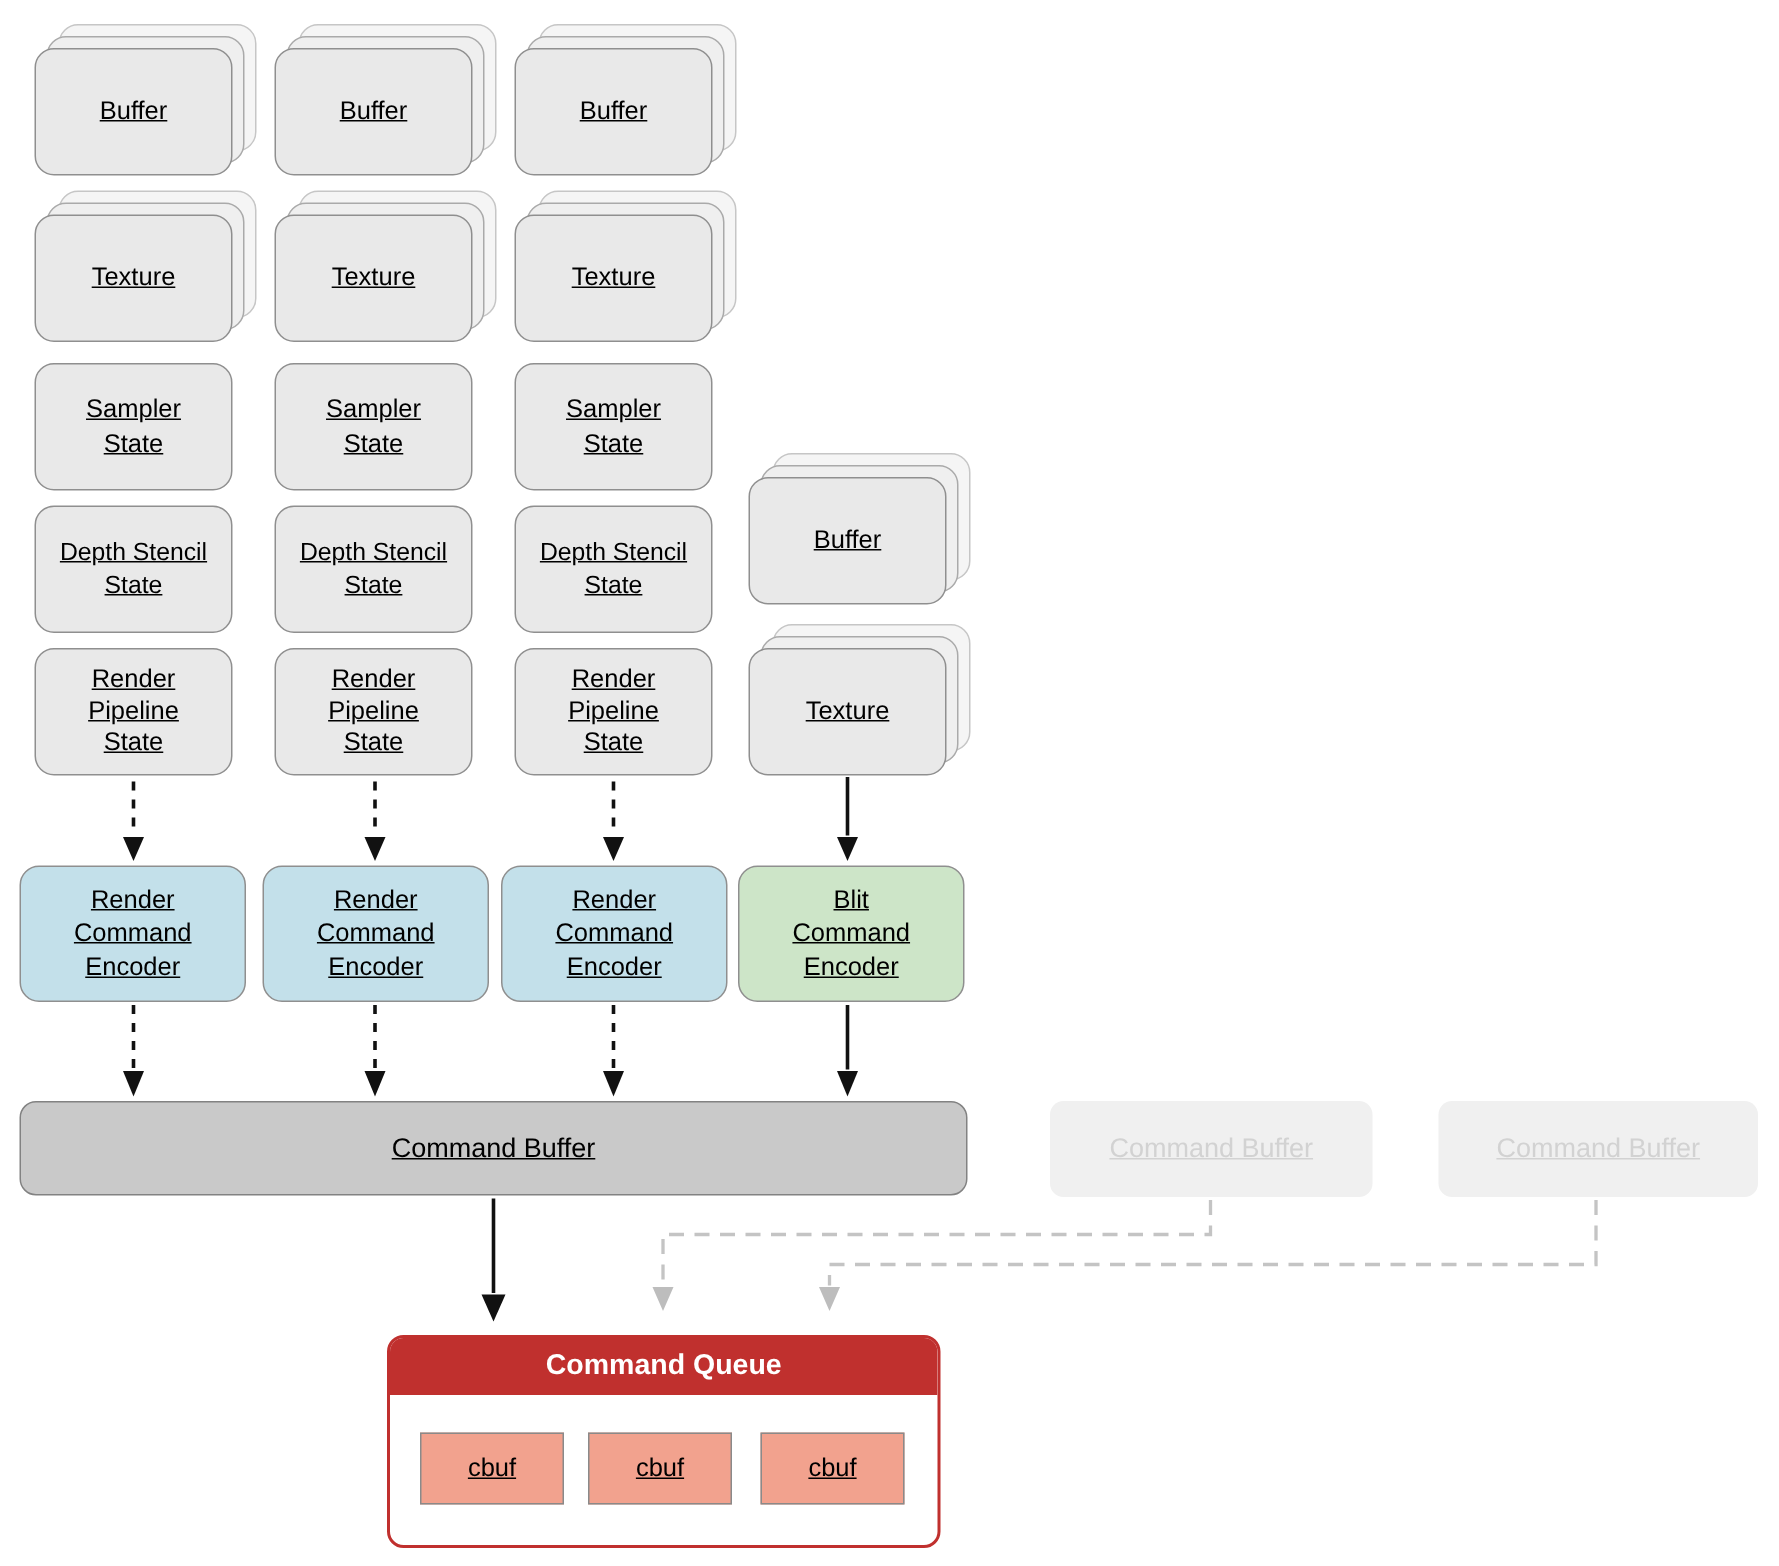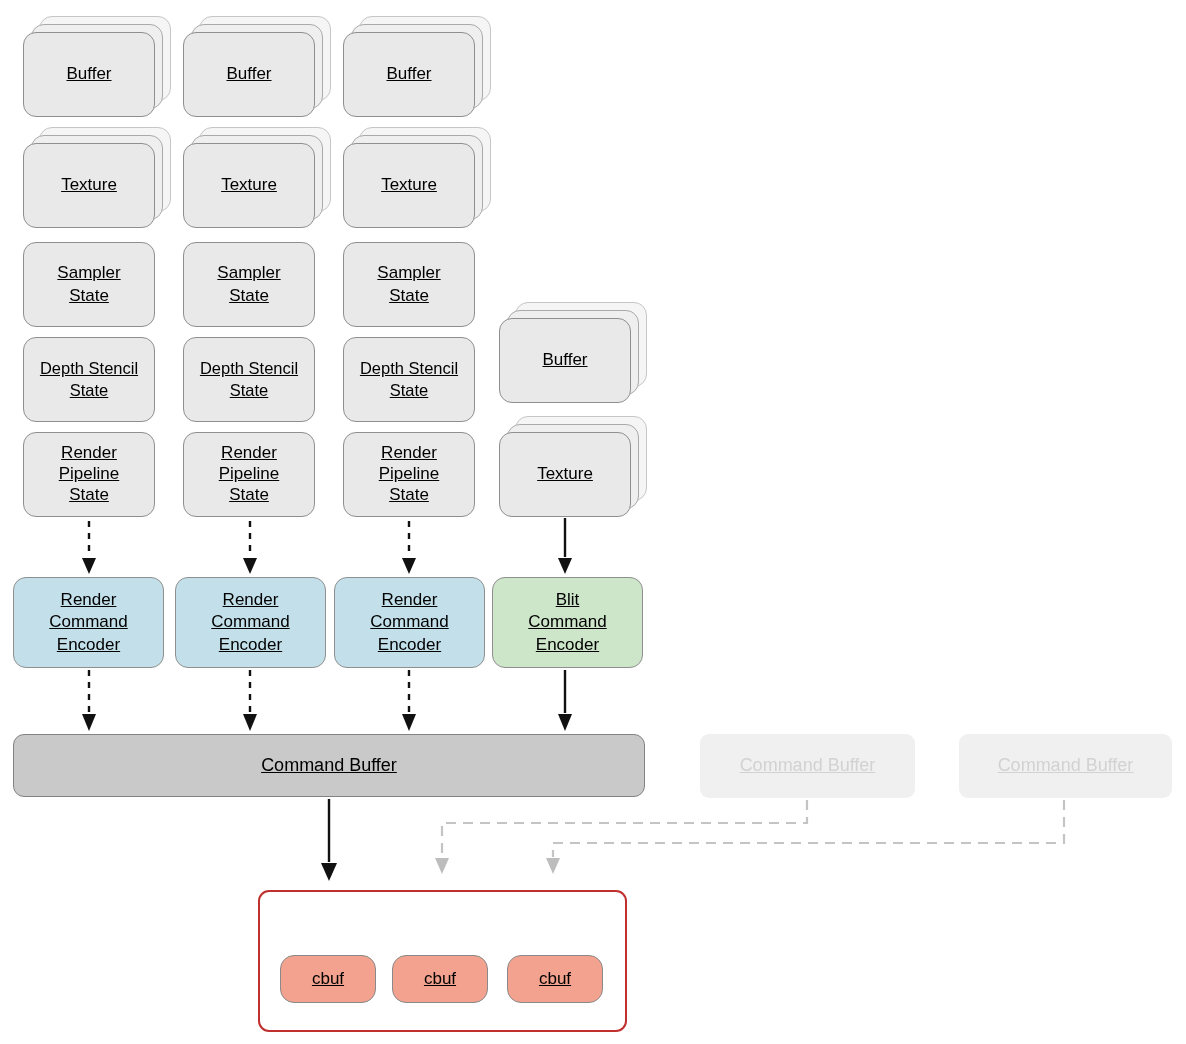--- a/index.html
+++ b/index.html
@@ -83,21 +83,21 @@
     display: flex;
     align-items: center;
     justify-content: center;
     color: #ffffff;
     font-weight: bold;
     font-size: 19px;
   }
   .cbuf {
     background: #f2a28e;
     border-color: #8a8a8a;
-    border-radius: 14px;
+    border-radius: 0;
   }
 
   
   svg.arrows { position: absolute; left: 0; top: 0; pointer-events: none; }
   .arrow-line       { stroke: #111111; stroke-width: 2.4px; fill: none; }
   .arrow-line.dash  { stroke-dasharray: 6 6; }
   .arrow-head       { fill: #111111; stroke: none; }
   .gray-line        { stroke: #c4c4c4; stroke-width: 2.2px; fill: none; stroke-dasharray: 10 7; }
   .gray-head        { fill: #bdbdbd; stroke: none; }
 </style>
@@ -233,20 +233,23 @@
     </div>
 
   <div class="node faded" style="left:700px; top:734px; width:215px; height:64px;">
       <span class="lbl">Command Buffer</span>
     </div>
   <div class="node faded" style="left:959px; top:734px; width:213px; height:64px;">
       <span class="lbl">Command Buffer</span>
     </div>
 
   <div class="queue" style="left:258px; top:890px; width:369px; height:142px;">
+    <div class="queue-header">
+        <span>Command Queue</span>
+      </div>
     <div class="node cbuf" style="left:20px; top:63px; width:96px; height:48px;">
         <span class="lbl">cbuf</span>
       </div>
     <div class="node cbuf" style="left:132px; top:63px; width:96px; height:48px;">
         <span class="lbl">cbuf</span>
       </div>
     <div class="node cbuf" style="left:247px; top:63px; width:96px; height:48px;">
         <span class="lbl">cbuf</span>
       </div>
   </div>

